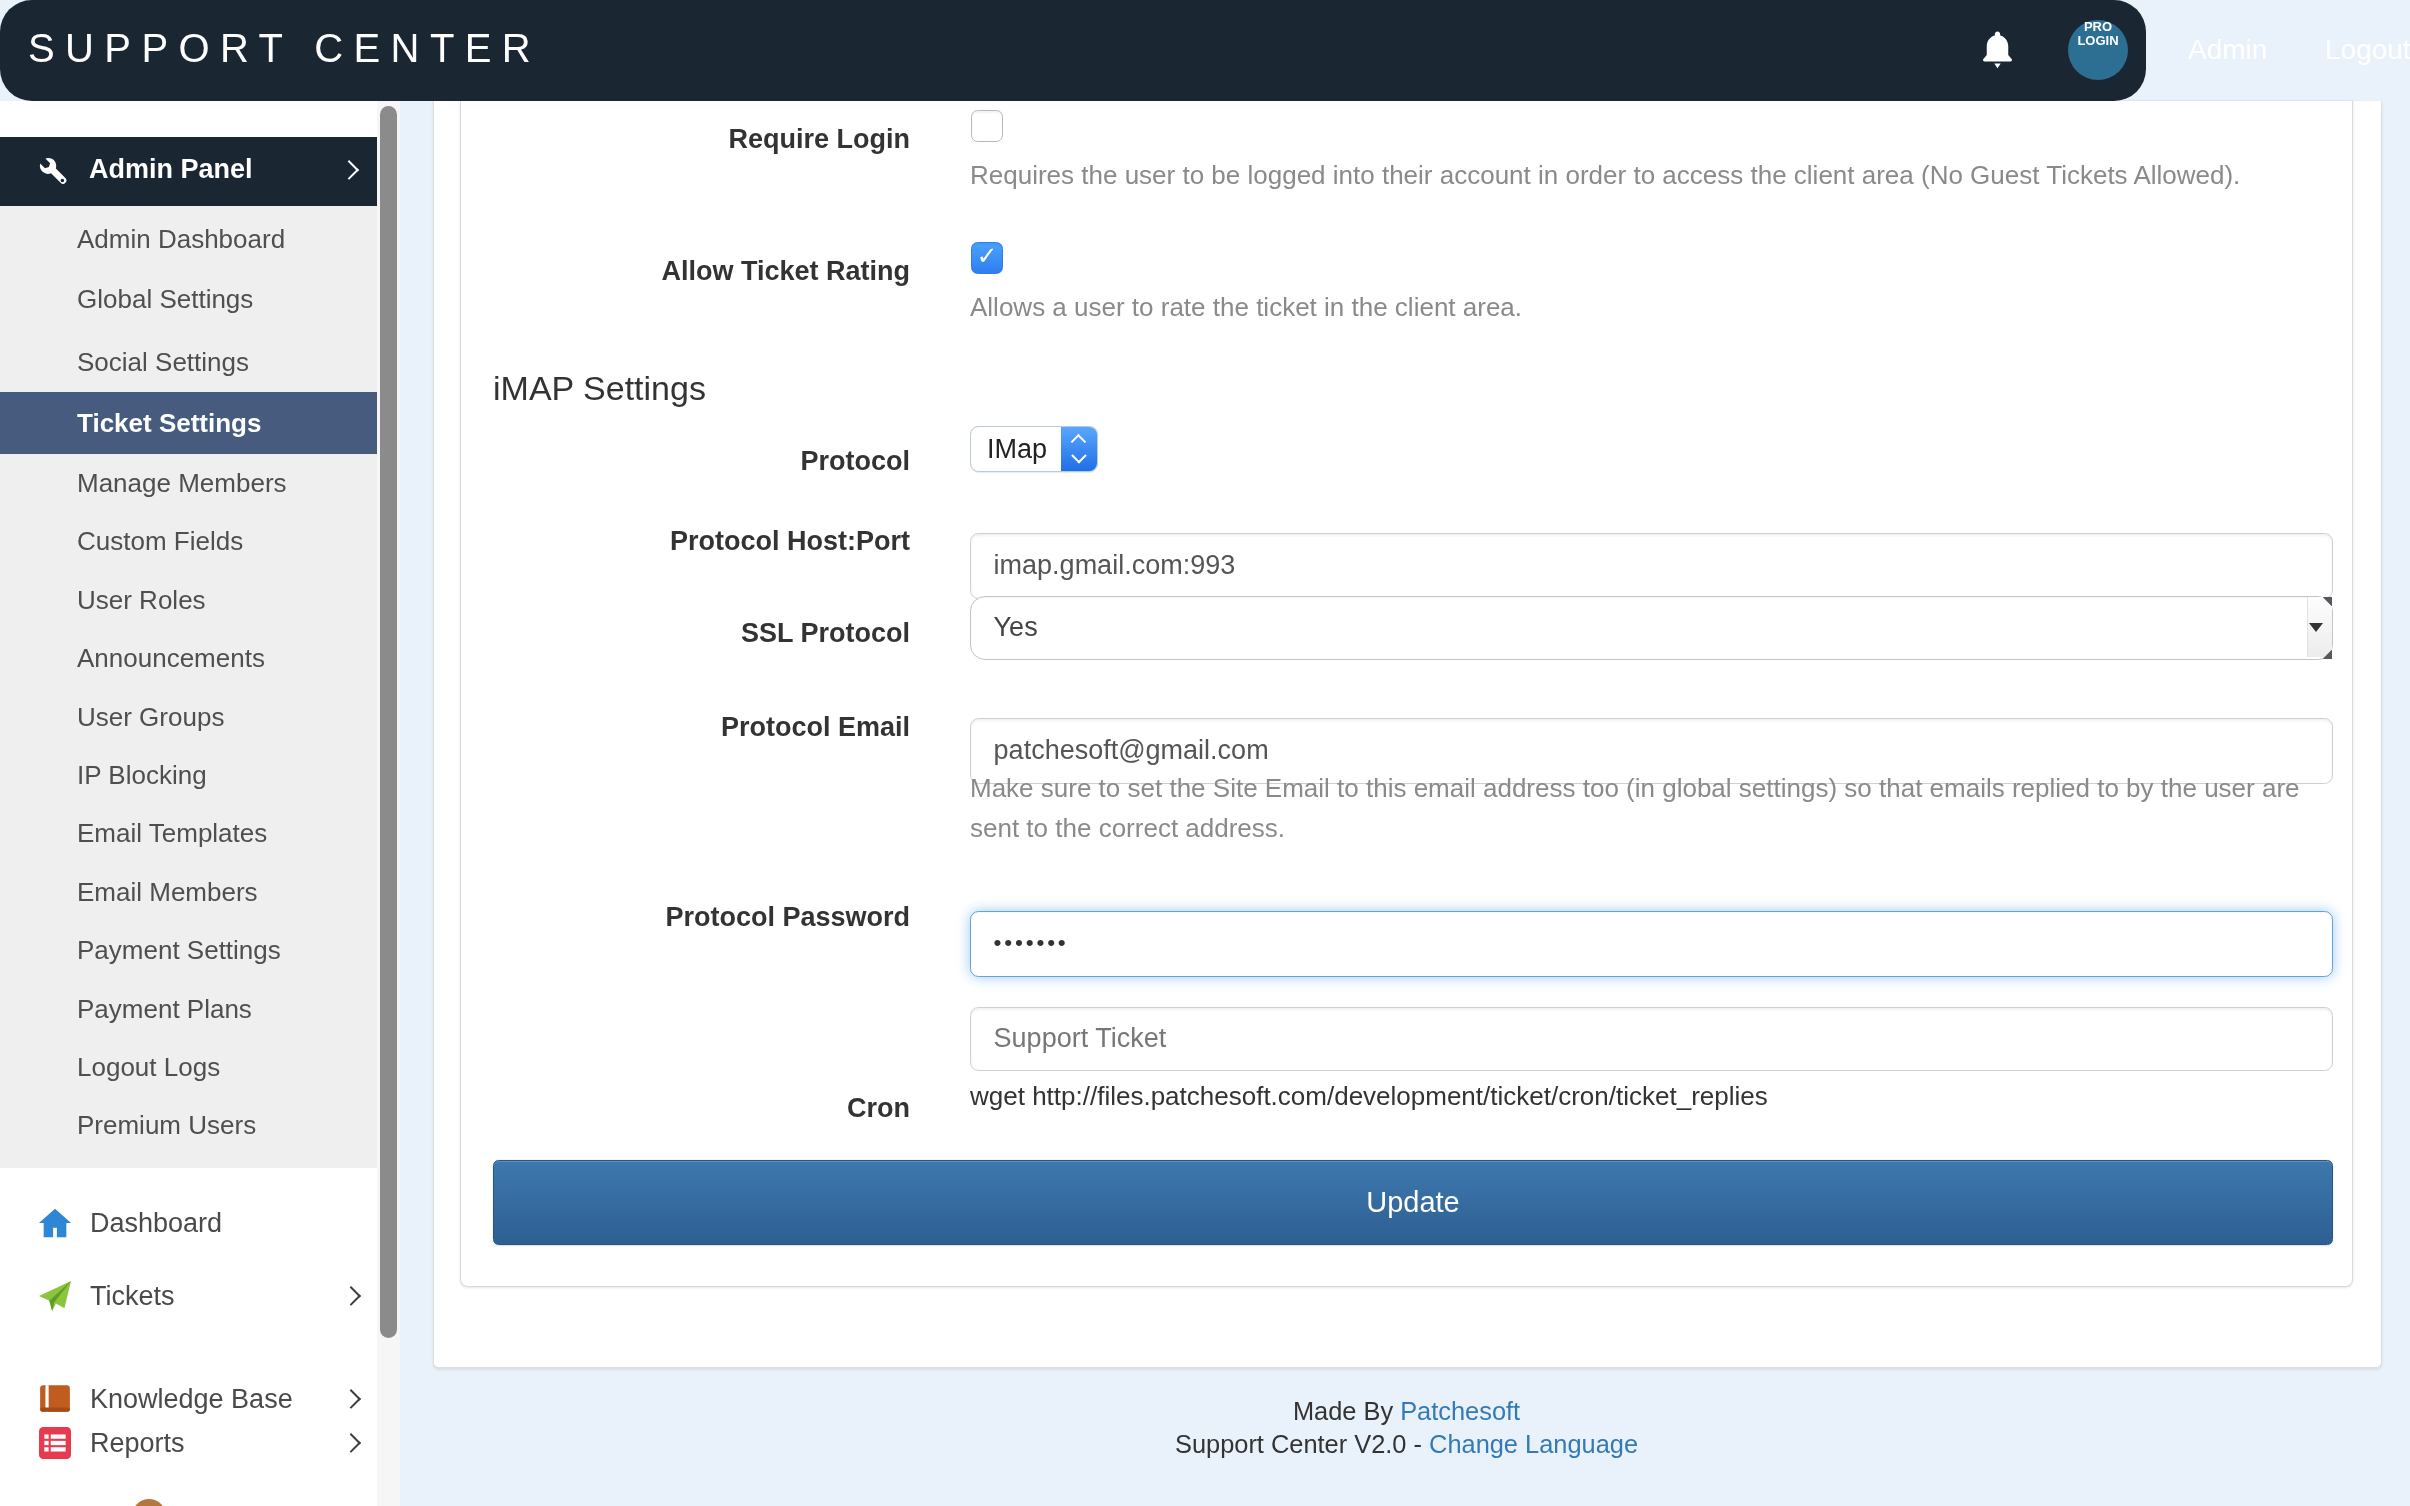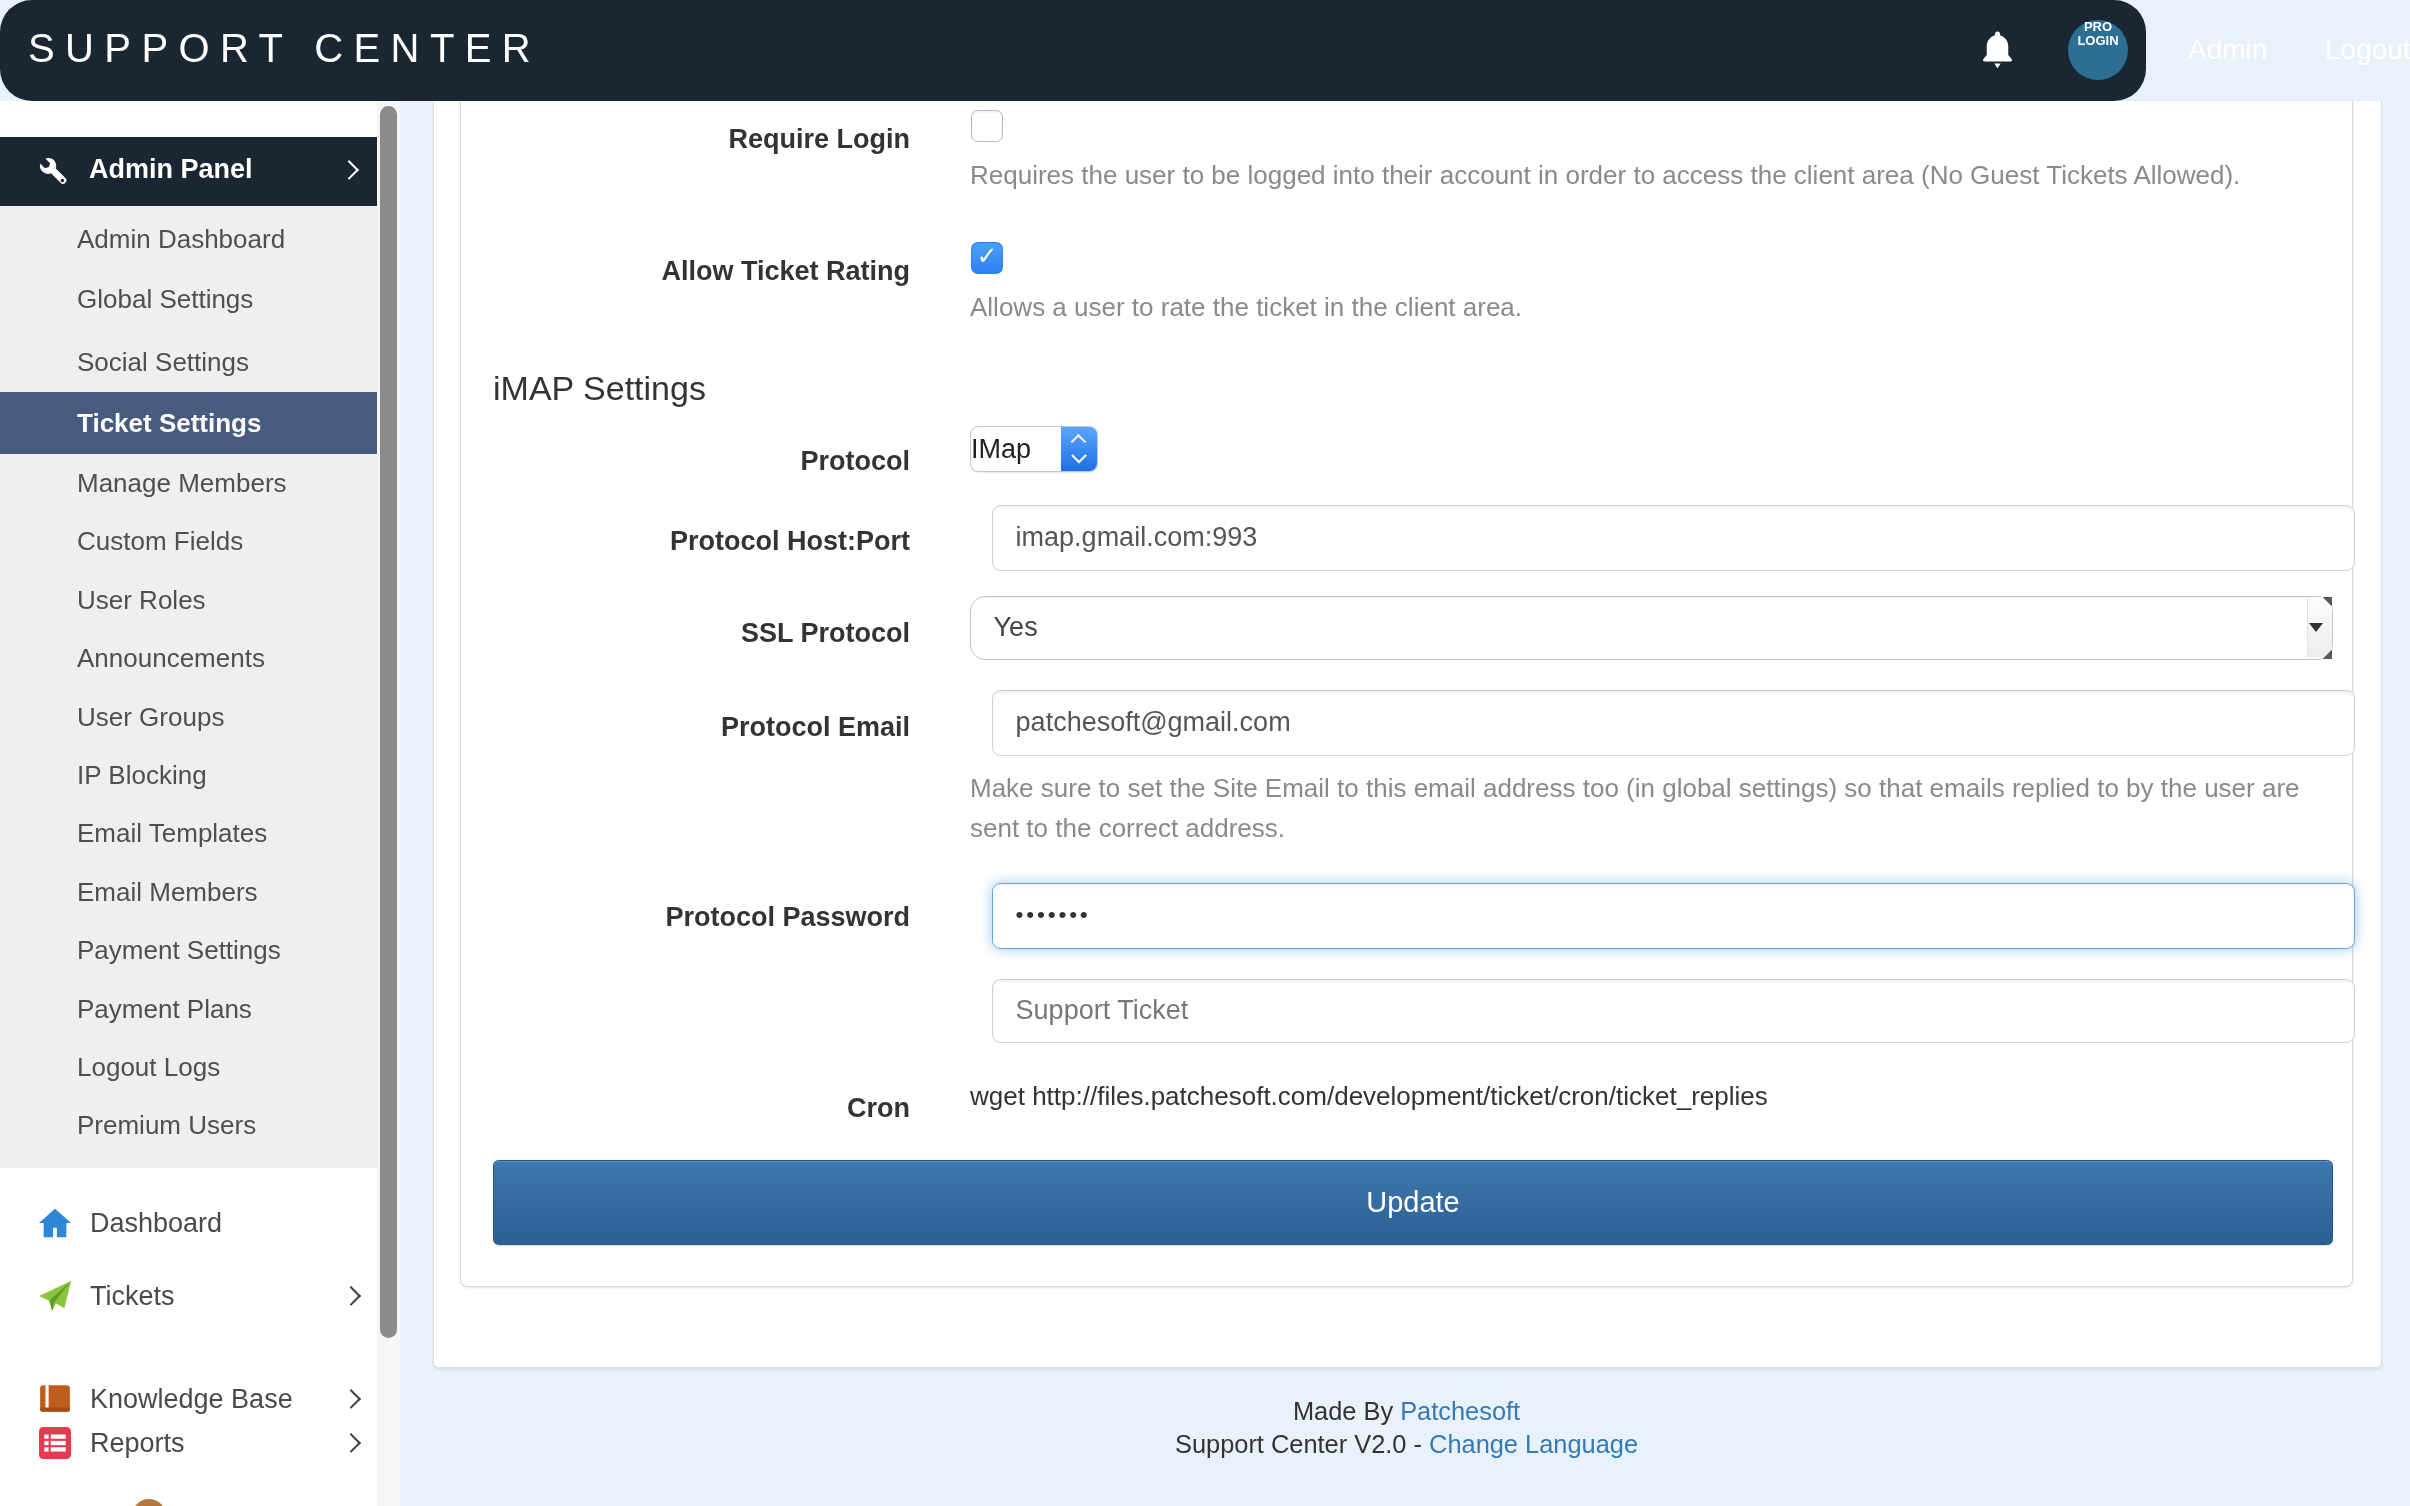--- a/index.html
+++ b/index.html
@@ -52,30 +52,30 @@
   .fdesc.wrap{white-space:normal;max-width:1384px;}
 
   .checkbox{position:absolute;left:971px;width:32px;height:32px;border:1.9px solid #b9b9b9;border-radius:6.6px;
             background:#fff;box-sizing:border-box;box-shadow:inset 0 1.9px 1.9px rgba(0,0,0,.05);cursor:pointer;}
   .checkbox.checked{background:linear-gradient(#4aa2fc,#2f7ef0);border-color:#2f7ef0;}
   .checkbox.checked::after{content:"✓";position:absolute;left:0;top:-1.9px;width:100%;text-align:center;
             color:#fff;font-size:24.5px;font-weight:bold;}
 
   .section-heading{position:absolute;left:493px;top:369px;font-size:34px;color:#333;}
 
-  .input{position:absolute;left:992px;width:1363px;height:66px;background:#fff;border:1.9px solid #cfcfcf;border-radius:8.5px;
+  .input{position:absolute;left:970px;width:1363px;height:66px;background:#fff;border:1.9px solid #cfcfcf;border-radius:8.5px;
          box-sizing:border-box;box-shadow:inset 0 1.9px 2.8px rgba(0,0,0,.06);font-size:27px;color:#555;
-         line-height:62px;padding-left:22.6px;cursor:text;white-space:nowrap;overflow:hidden;}
+         line-height:62px;padding-left:22.6px;cursor:text;white-space:nowrap;overflow:hidden;margin-top:28px;}
   .input.focused{border-color:#66a1d9;box-shadow:0 0 13px rgba(102,175,233,.65), inset 0 0.9px 1.9px rgba(0,0,0,.04);}
   .input.pwd{font-size:22.6px;letter-spacing:2.8px;color:#333;}
   .input.lighter{color:#777;}
 
   .select-mini{position:absolute;left:970px;top:426px;width:128px;height:46px;background:#fff;border:0.9px solid #b9c8dc;
                border-radius:8.5px;box-sizing:border-box;cursor:pointer;box-shadow:0 0.9px 0.9px rgba(0,0,0,.08);}
-  .select-mini .val{position:absolute;left:0;top:0;width:92px;line-height:44px;font-size:27px;color:#222;}
+  .select-mini .val{position:absolute;left:0;top:0;width:92px;text-align:center;line-height:44px;font-size:27px;color:#222;}
   .select-mini .cap{position:absolute;right:0;top:0;width:36px;height:44px;border-radius:0 7.5px 7.5px 0;
                     background:linear-gradient(#5aa7fb,#1f6fe8);}
   .cap-chev{position:absolute;left:12.2px;width:9.4px;height:9.4px;border-top:2.8px solid #fff;border-right:2.8px solid #fff;}
   .cap-chev.up{top:8.5px;transform:rotate(-45deg);}
   .cap-chev.down{top:22.6px;transform:rotate(135deg);}
 
   .select-wide{position:absolute;left:970px;top:596px;width:1363px;height:64px;background:#fff;border:1.9px solid #c4c4c4;
                border-radius:15px;box-sizing:border-box;cursor:pointer;box-shadow:inset 0 0.9px 1.9px rgba(0,0,0,.04);}
   .select-wide .val{position:absolute;left:22.6px;line-height:60px;font-size:27px;color:#444;}
   .select-wide .arrow{position:absolute;right:9.4px;top:26px;width:0;height:0;

